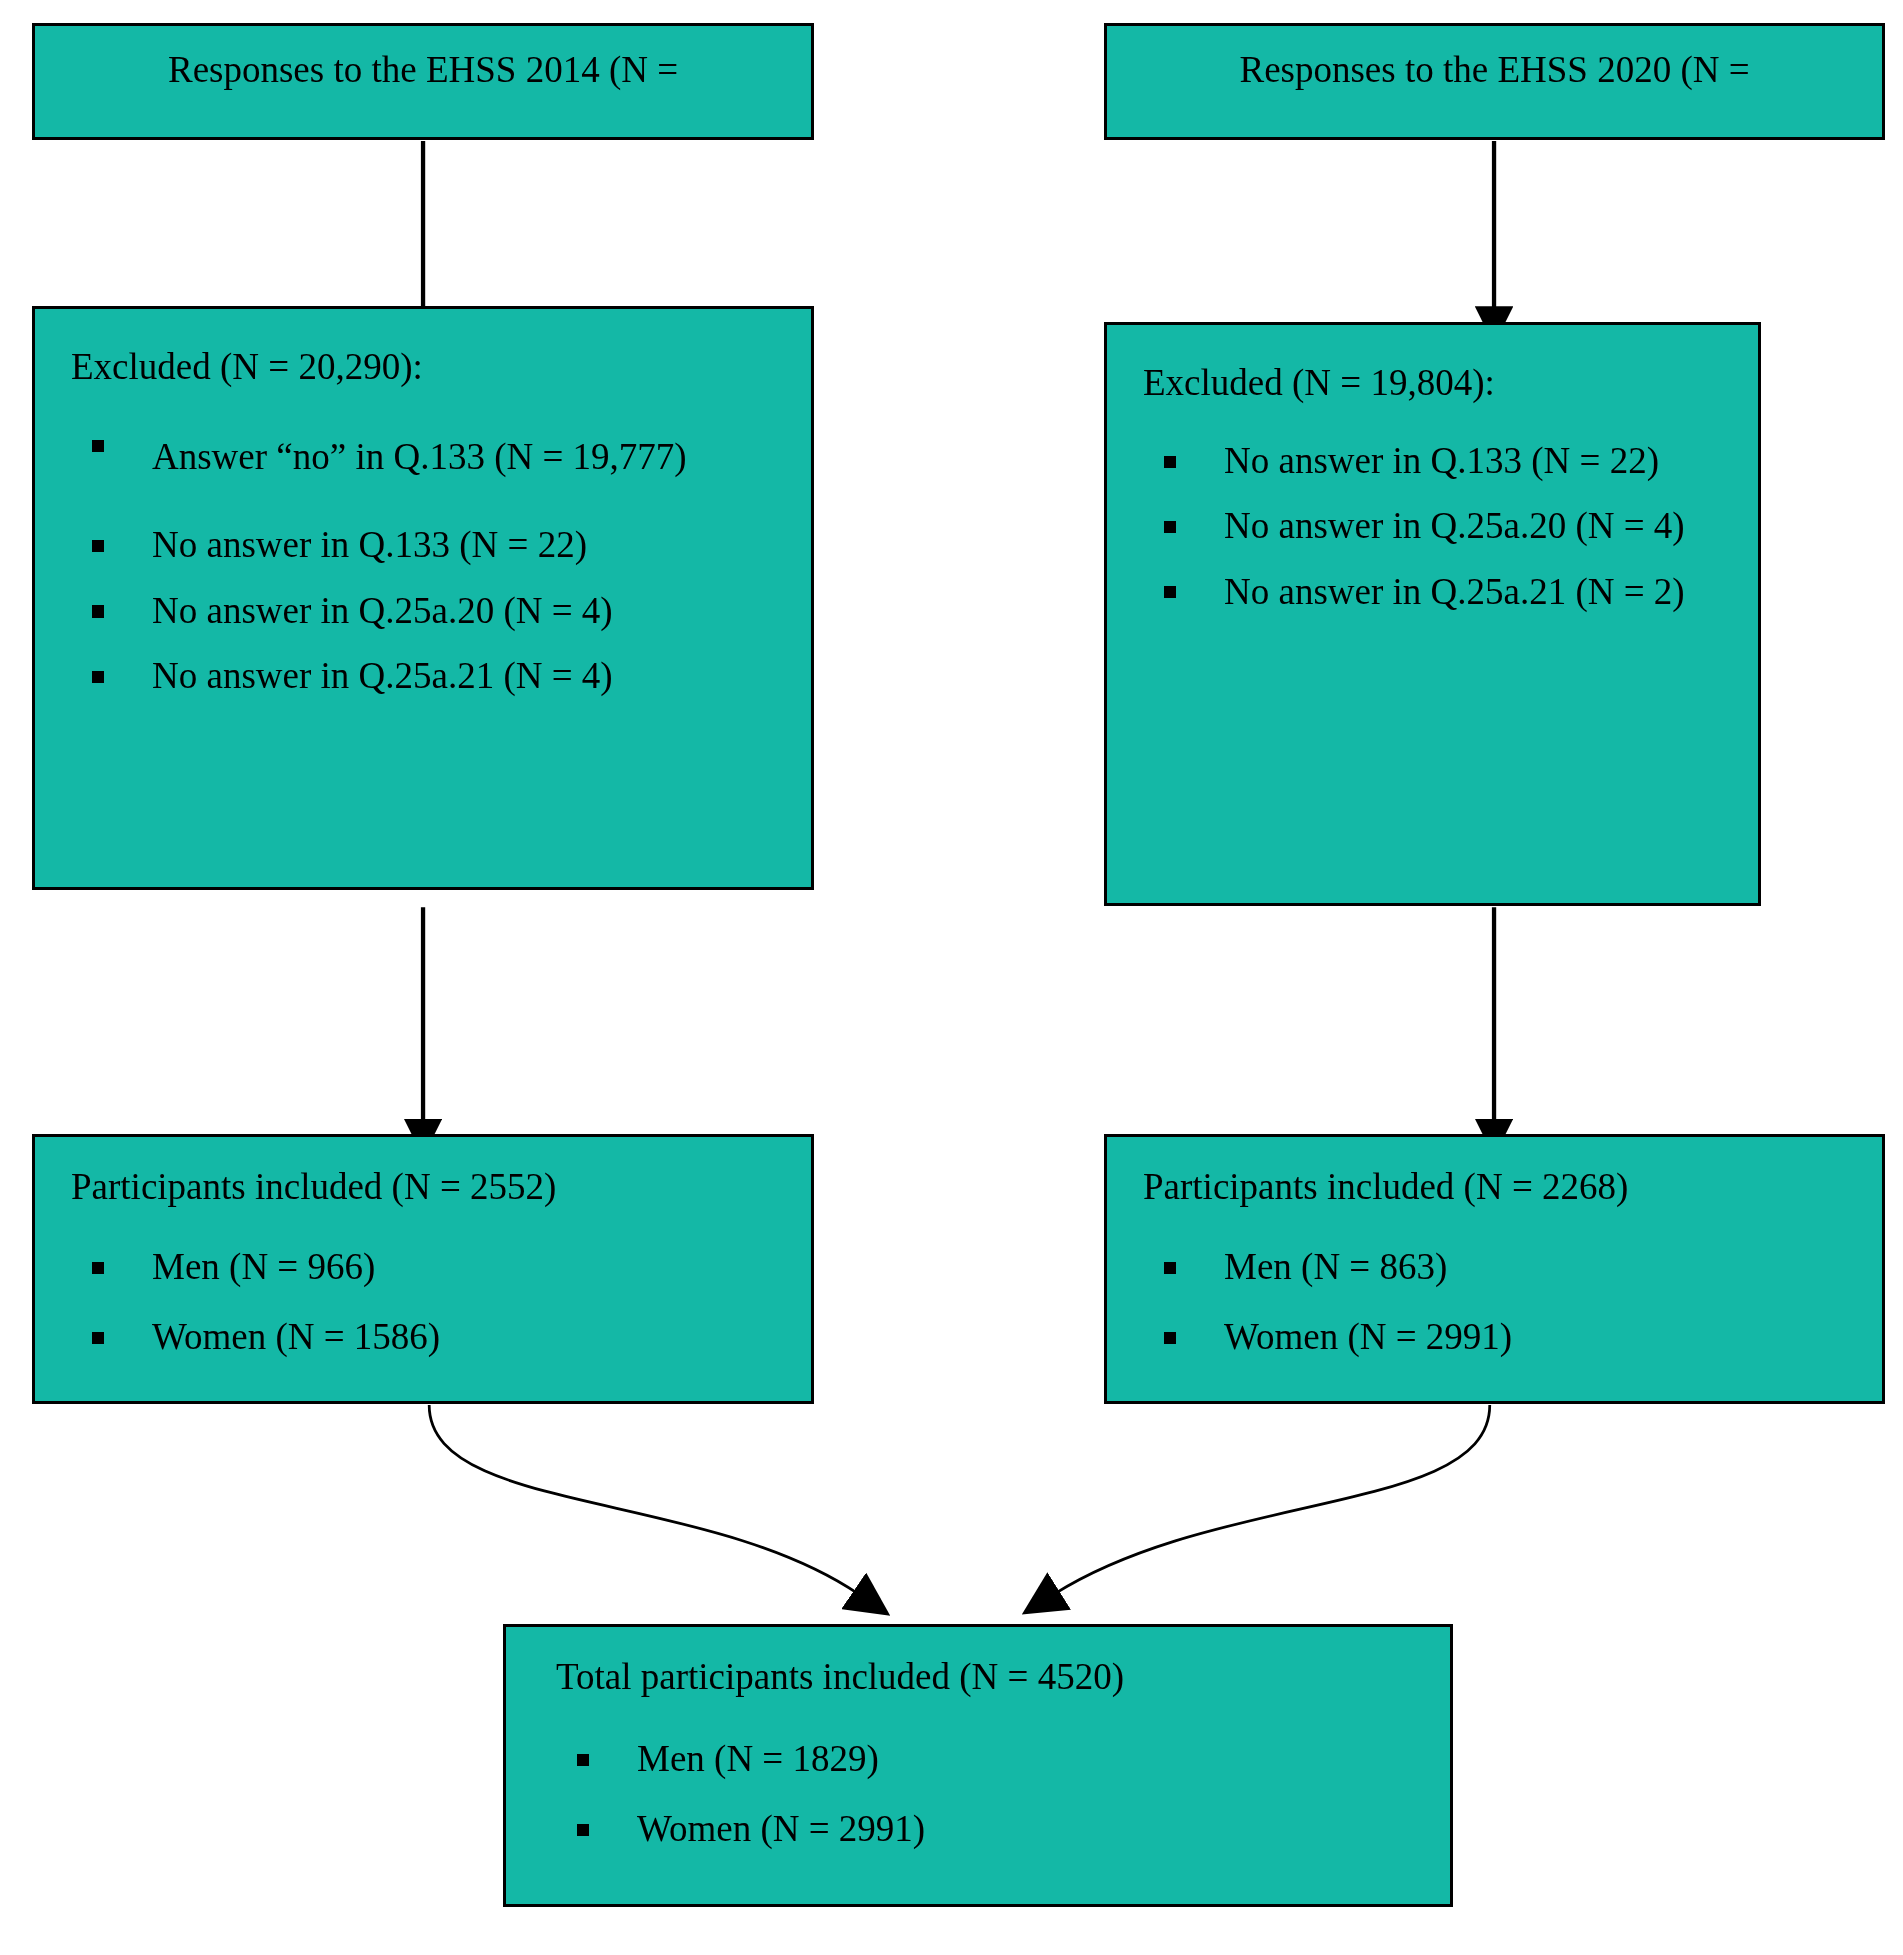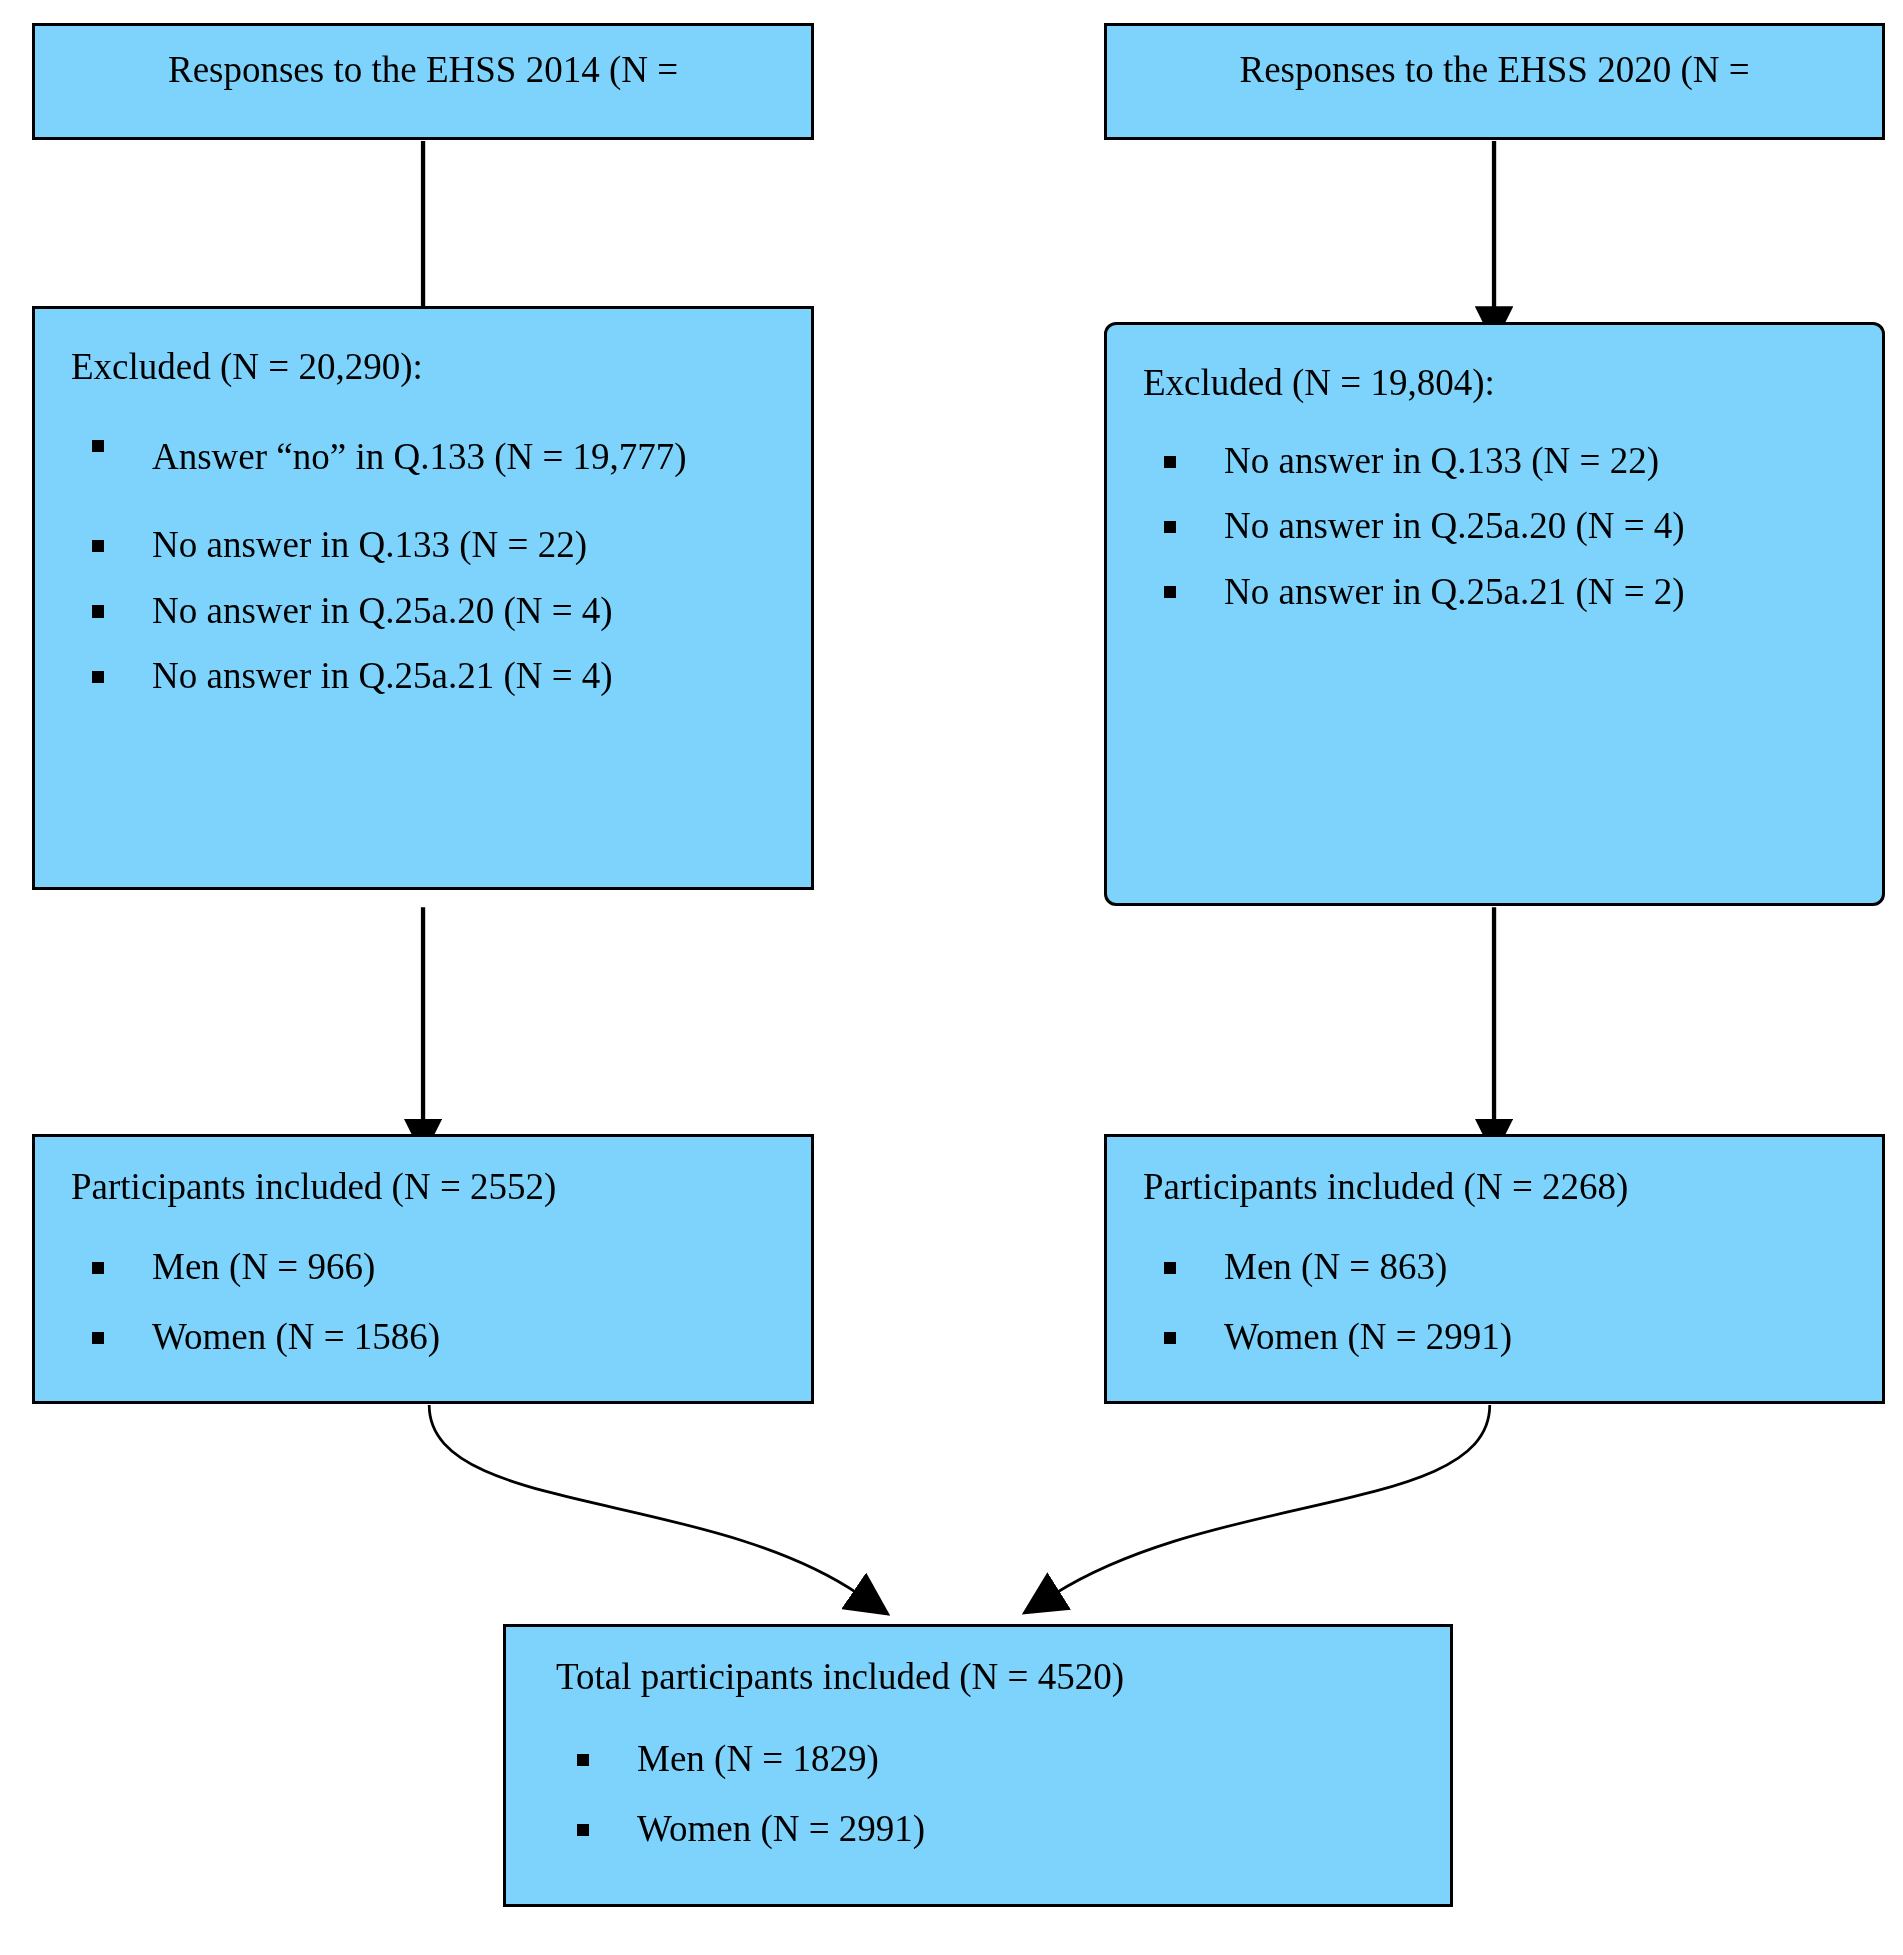--- a/index.html
+++ b/index.html
@@ -9,29 +9,29 @@
     font-family:"Liberation Serif","DejaVu Serif",serif;
     color:#000000;
     -webkit-font-smoothing:antialiased;
   }
   #canvas{position:absolute;left:0;top:0;width:1903px;height:1955px;}
 
   .box{
     position:absolute;
     box-sizing:border-box;
     border:3.1px solid #000000;
-    background:#7dd3fc;
+    background:#14b8a6;
     padding:0;
   }
 
   
   .box-tl{left:32px;  top:23px;   width:782px; height:117px;}
   .box-tr{left:1104px;top:23px;   width:781px; height:117px;}
   .box-ml{left:32px;  top:306px;  width:782px; height:584px;}
-  .box-mr{left:1104px;top:322px;  width:781px; height:584px;border-radius:12px;}
+  .box-mr{left:1104px;top:322px;  width:657px; height:584px;}
   .box-bl{left:32px;  top:1134px; width:782px; height:270px;}
   .box-br{left:1104px;top:1134px; width:781px; height:270px;}
   .box-total{left:503px;top:1624px;width:950px;height:283px;}
 
   
   .centered-line{
     position:absolute;left:0;right:0;
     text-align:center;
     font-size:37px;
     line-height:1.2;

